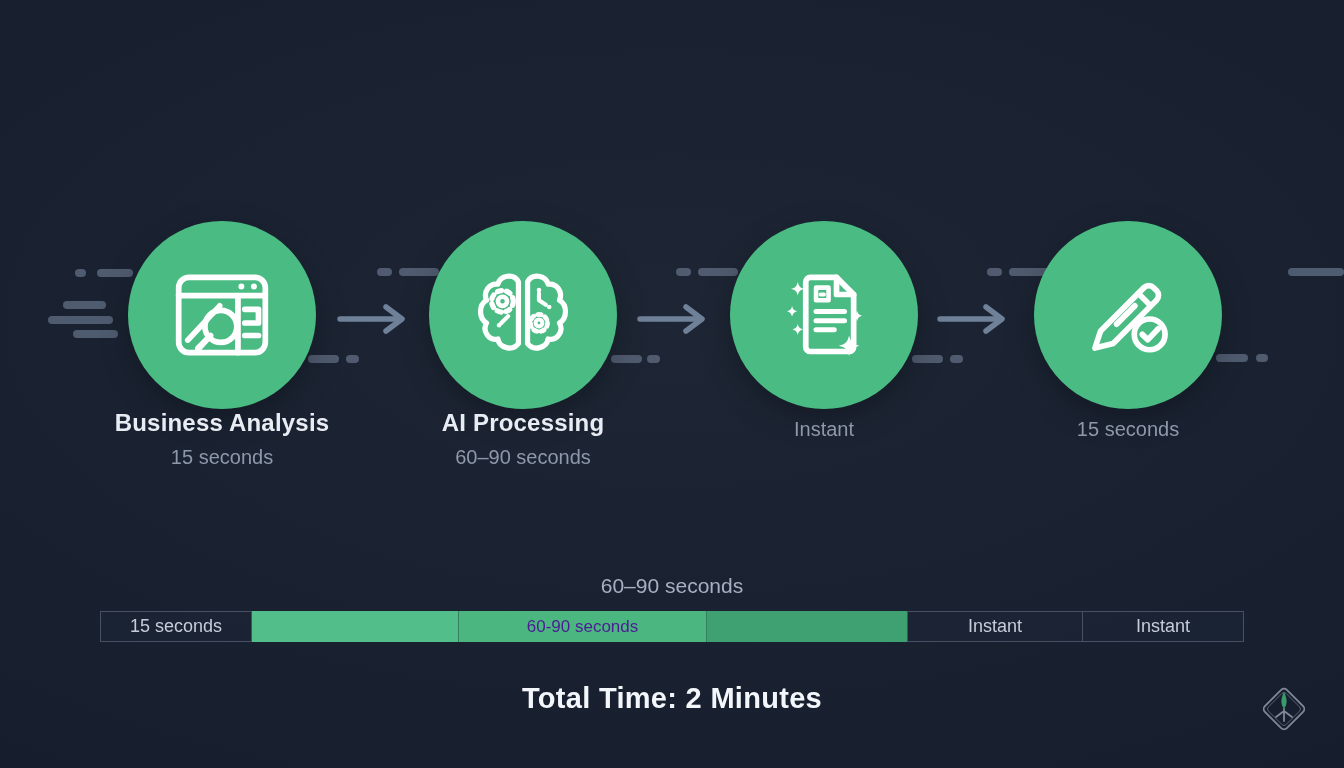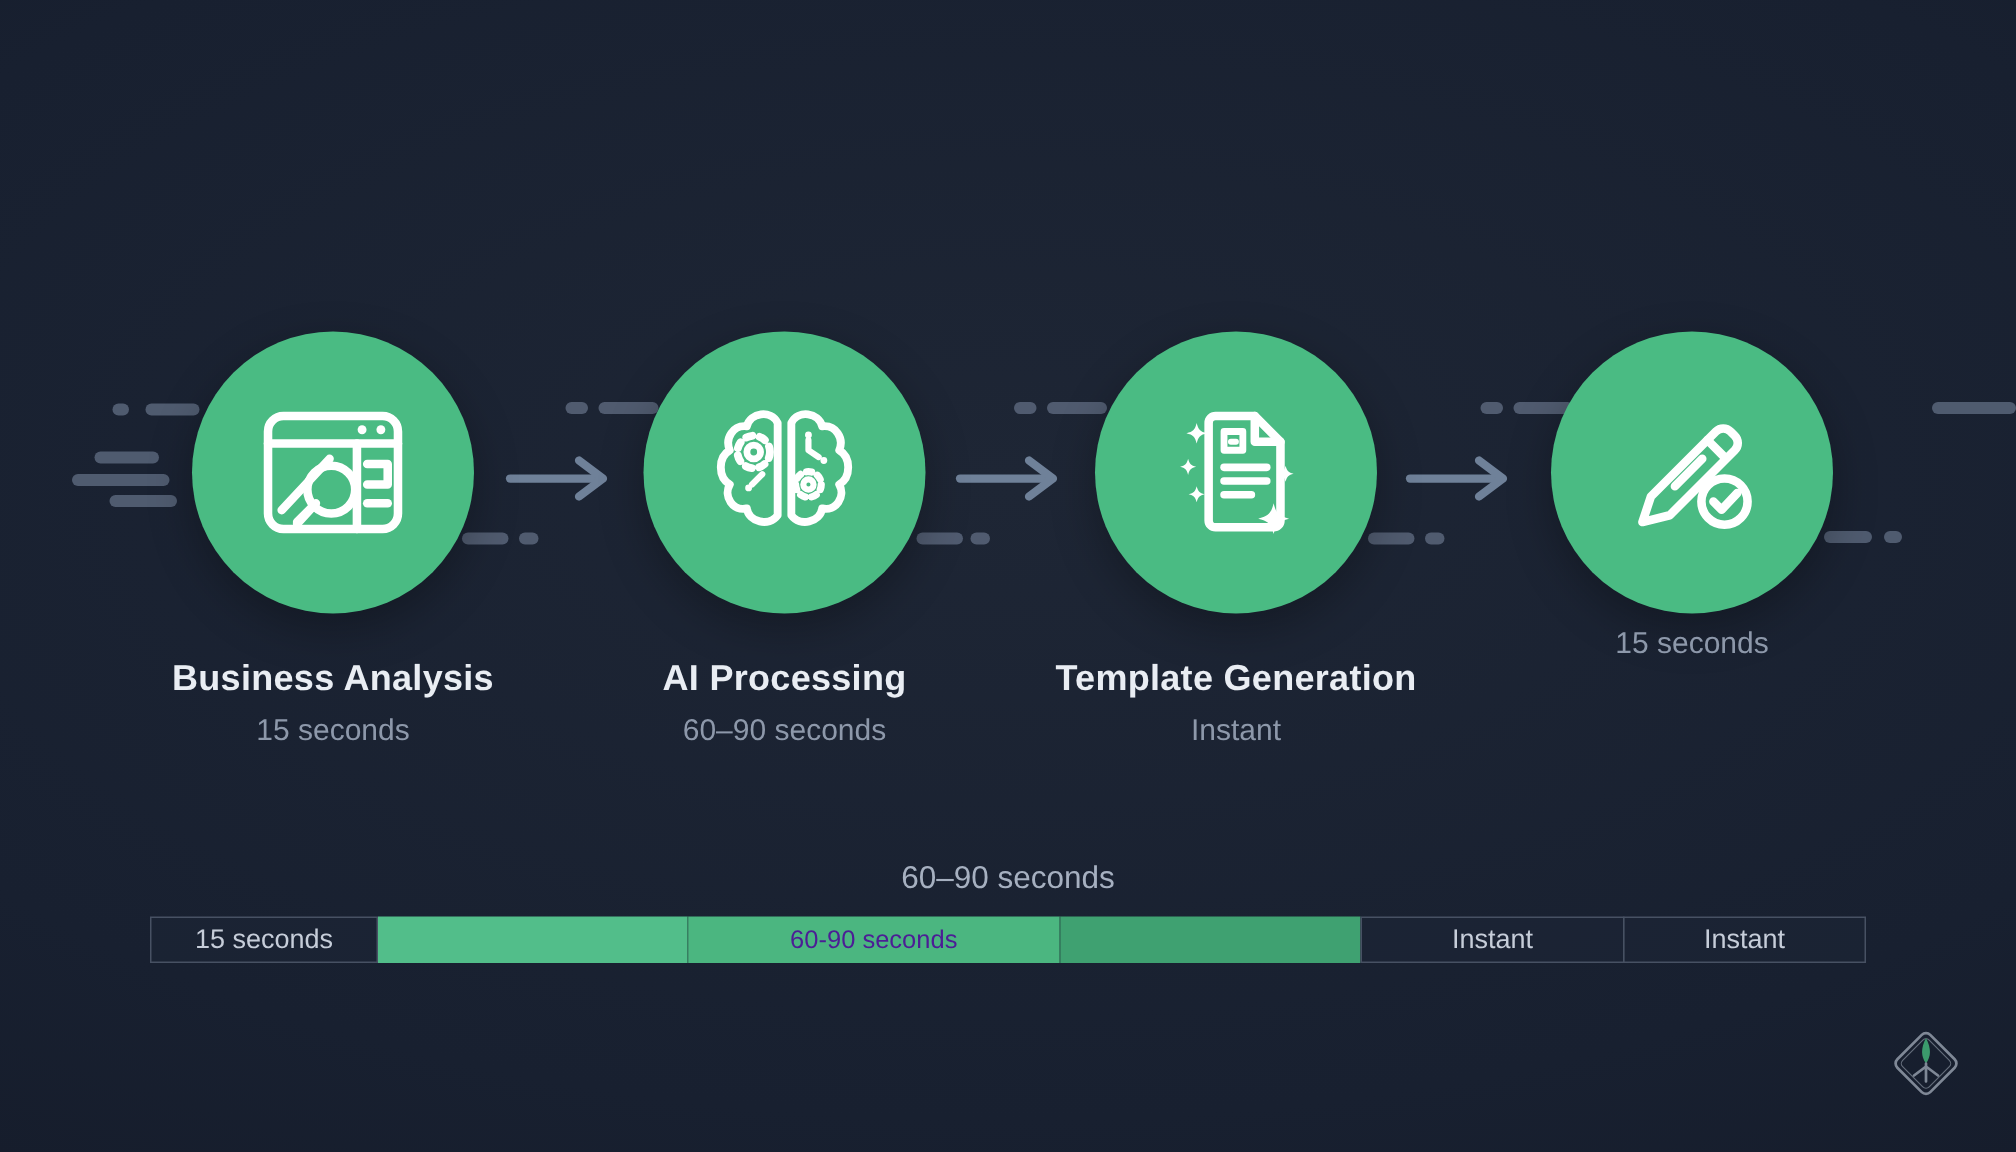--- a/index.html
+++ b/index.html
@@ -14,21 +14,21 @@
   .arrow { position:absolute; width:80px; height:36px; }
   .arrow svg { display:block; }
   
   .step { position:absolute; top:221px; width:300px; text-align:center; }
   .circle {
     width:188px; height:188px; border-radius:50%; margin:0 auto;
     background:#4abb83; display:flex; align-items:center; justify-content:center;
     box-shadow:0 10px 30px rgba(0,0,0,.28);
   }
   .circle svg { display:block; }
-  .step-title { margin-top:30px; font-size:24px; font-weight:600; color:#e9edf3; letter-spacing:.2px; }
+  .step-title { font-size:24px; font-weight:600; color:#e9edf3; letter-spacing:.2px; }
   .step-duration { margin-top:9px; font-size:20px; color:#8d98aa; }
   
   .tl-label { position:absolute; top:574px; left:0; width:1344px; text-align:center; font-size:21px; color:#a6b0c0; }
   .tl-bar { position:absolute; left:100px; top:611px; height:31px; display:flex; }
   .seg { height:100%; box-sizing:border-box; display:flex; align-items:center; justify-content:center; white-space:nowrap; }
   .seg.s1 { width:152px; } .seg.s2 { width:206px; } .seg.s3 { width:249px; }
   .seg.s4 { width:200px; } .seg.s5 { width:176px; } .seg.s6 { width:162px; }
   .seg-outline { background:rgba(30,39,54,.55); border:1px solid #475163; color:#c6cdd9; font-size:18px; }
   .seg.s6 { margin-left:-1px; }
   .seg-g1 { background:#52be8a; }
@@ -146,21 +146,20 @@
           <g fill="#ffffff" stroke="none">
             <path d="M27 21 C28 25 29 26 33 27 C29 28 28 29 27 33 C26 29 25 28 21 27 C25 26 26 25 27 21 Z"></path>
             <path d="M22 42 C22.8 45 23.7 45.9 26.7 46.7 C23.7 47.5 22.8 48.4 22 51.4 C21.2 48.4 20.3 47.5 17.3 46.7 C20.3 45.9 21.2 45 22 42 Z"></path>
             <path d="M27 58 C27.8 61 28.7 61.9 31.7 62.7 C28.7 63.5 27.8 64.4 27 67.4 C26.2 64.4 25.3 63.5 22.3 62.7 C25.3 61.9 26.2 61 27 58 Z"></path>
             <path d="M79 46 C79.8 49 80.7 49.9 83.7 50.7 C80.7 51.5 79.8 52.4 79 55.4 C78.2 52.4 77.3 51.5 74.3 50.7 C77.3 49.9 78.2 49 79 46 Z"></path>
             <path d="M72 68 C73.5 74 75 75.5 81 77 C75 78.5 73.5 80 72 86 C70.5 80 69 78.5 63 77 C69 75.5 70.5 74 72 68 Z"></path>
           </g>
         </svg>
       </span>
     </div>
-    <div class="step-title">Template Generation</div>
     <div class="step-duration">Instant</div>
   </div>
 
   <div class="step" style="left:978px;">
     <div class="circle">
       <span>
         <svg width="114" height="114" viewBox="0 0 100 100" fill="none" stroke="#ffffff" stroke-width="5" stroke-linecap="round" stroke-linejoin="round">
           <path d="M21 79 L26 64 L64 26 a6 6 0 0 1 8.5 0 l2.5 2.5 a6 6 0 0 1 0 8.5 L37 75 L21 79 Z"></path>
           <line x1="59" y1="31" x2="69" y2="41"></line>
           <line x1="40" y1="58" x2="56" y2="42"></line>
@@ -176,20 +175,21 @@
 
   <div class="tl-bar">
     <div class="seg s1 seg-outline">15 seconds</div>
     <div class="seg s2 seg-g1"></div>
     <div class="seg s3 seg-g2">60-90 seconds</div>
     <div class="seg s4 seg-g3"></div>
     <div class="seg s5 seg-outline">Instant</div>
     <div class="seg s6 seg-outline">Instant</div>
   </div>
 
+  <div class="total">Total Time: 2 Minutes</div>
 
   <div class="logo">
     <svg width="52" height="52" viewBox="0 0 52 52" fill="none">
       <rect x="10.5" y="10.5" width="31" height="31" rx="4" transform="rotate(45 26 26)" stroke="#8b94a2" stroke-width="1.8"></rect>
       <rect x="13.5" y="13.5" width="25" height="25" rx="3" transform="rotate(45 26 26)" stroke="#6d7684" stroke-width="0.8"></rect>
       <path d="M26 9 C22.5 16 22.5 21 26 26 C29.5 21 29.5 16 26 9 Z" fill="#3fa873"></path>
       <path d="M26 26 V38 M26 28 L18 34 M26 28 L34 34" stroke="#8b94a2" stroke-width="1.8" stroke-linecap="round"></path>
     </svg>
   </div>
 

